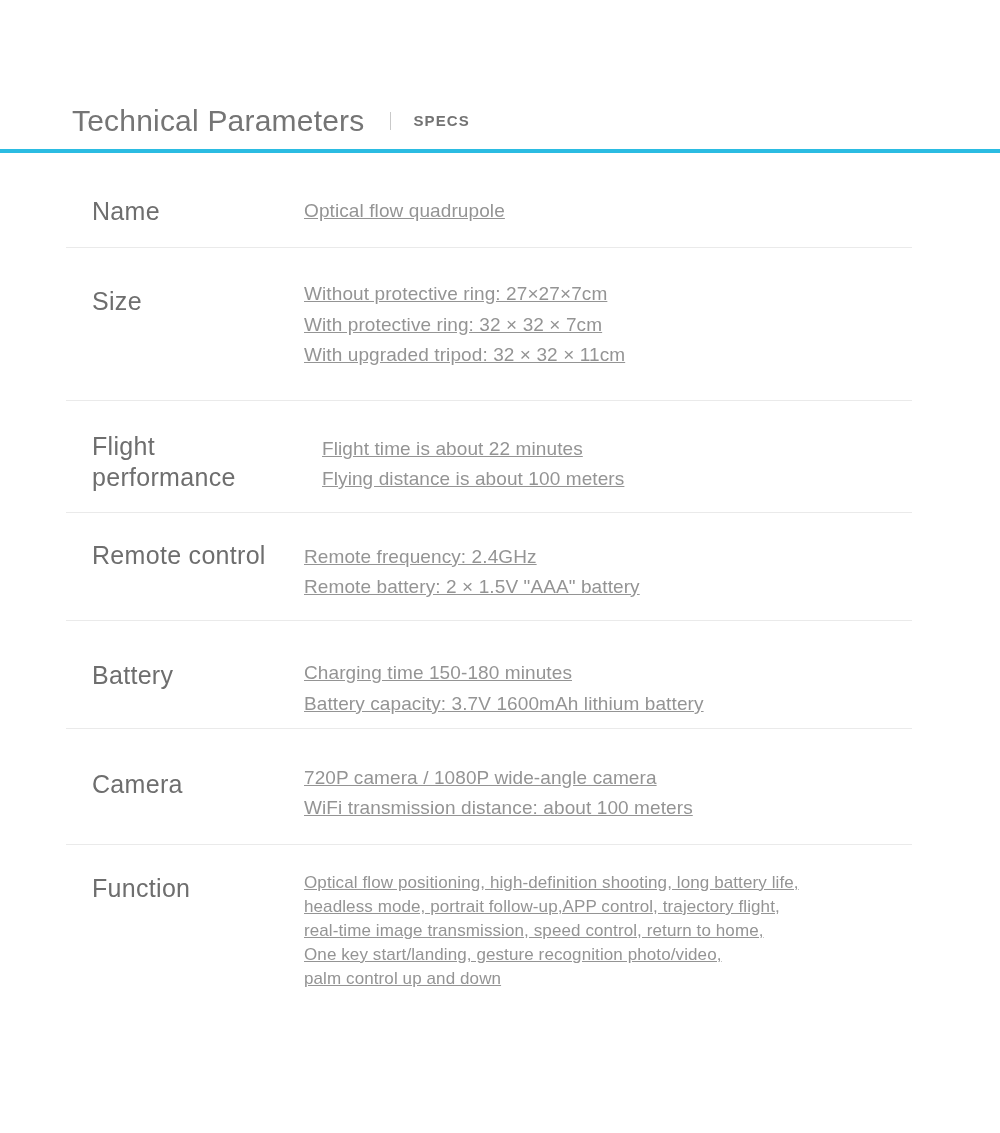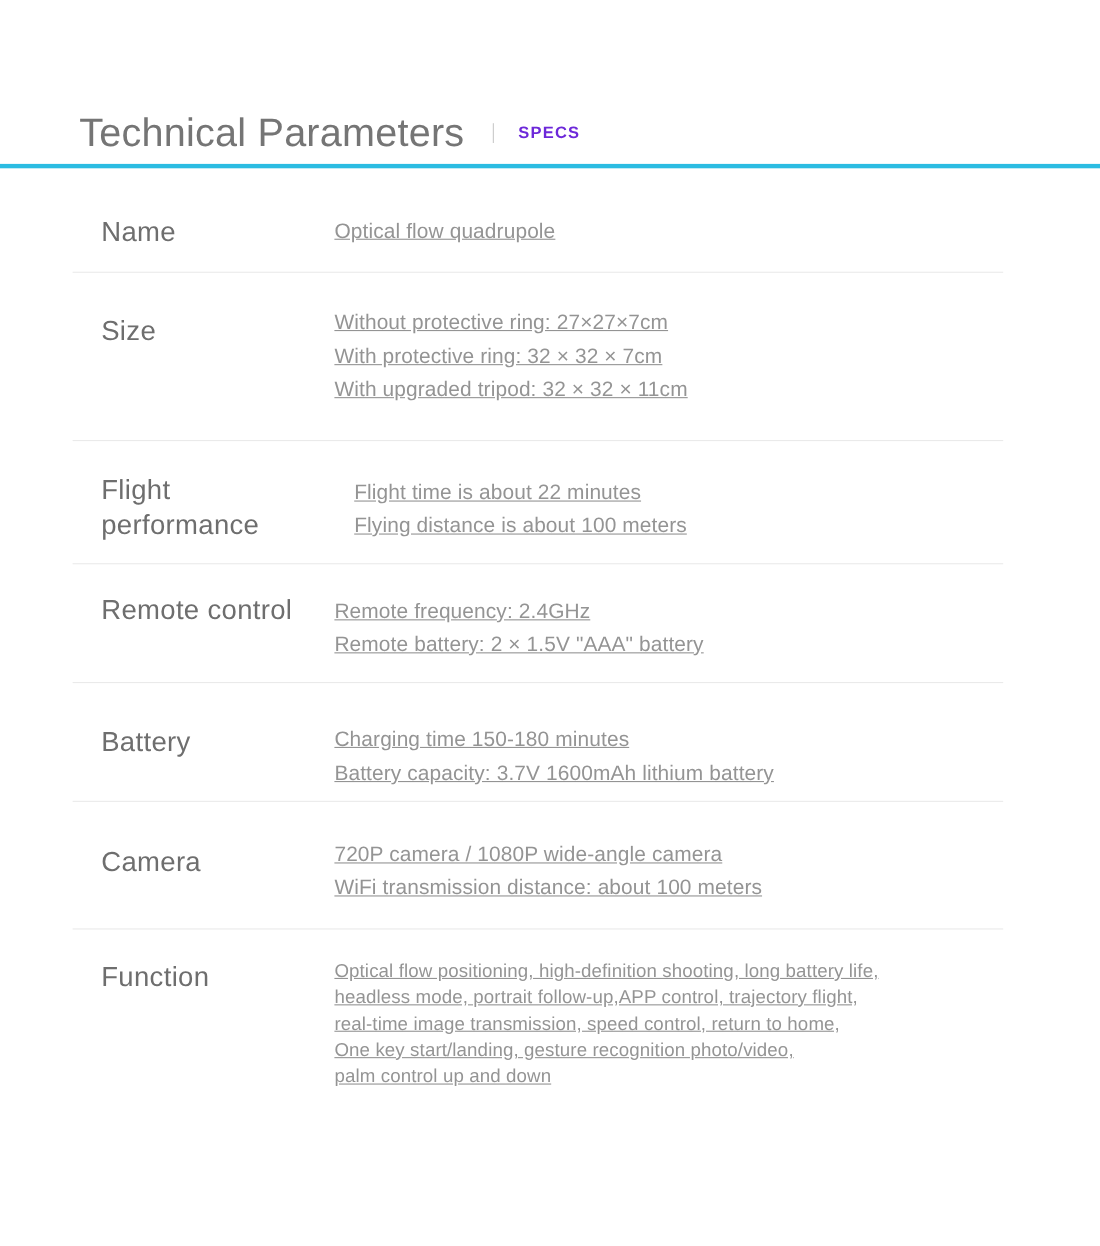--- a/index.html
+++ b/index.html
@@ -29,40 +29,40 @@
     left: 0;
     top: 92px;
     width: 1000px;
     height: 57px;
     display: flex;
     align-items: center;
     padding-left: 72px;
   }
 
   .header-title {
-    font-size: 36px;
+    font-size: 30px;
     font-weight: 400;
     color: #757575;
     letter-spacing: 0.2px;
     line-height: 1;
     white-space: nowrap;
   }
 
   .header-sep {
     width: 1px;
     height: 18px;
     background: #c9c9c9;
     margin: 0 22px 0 26px;
     flex: 0 0 auto;
   }
 
   .header-tag {
     font-size: 15px;
     font-weight: 700;
-    color: #6d28d9;
+    color: #737373;
     letter-spacing: 1.1px;
     line-height: 1;
     white-space: nowrap;
   }
 
   .accent-bar {
     position: absolute;
     left: 0;
     top: 149px;
     width: 1000px;

